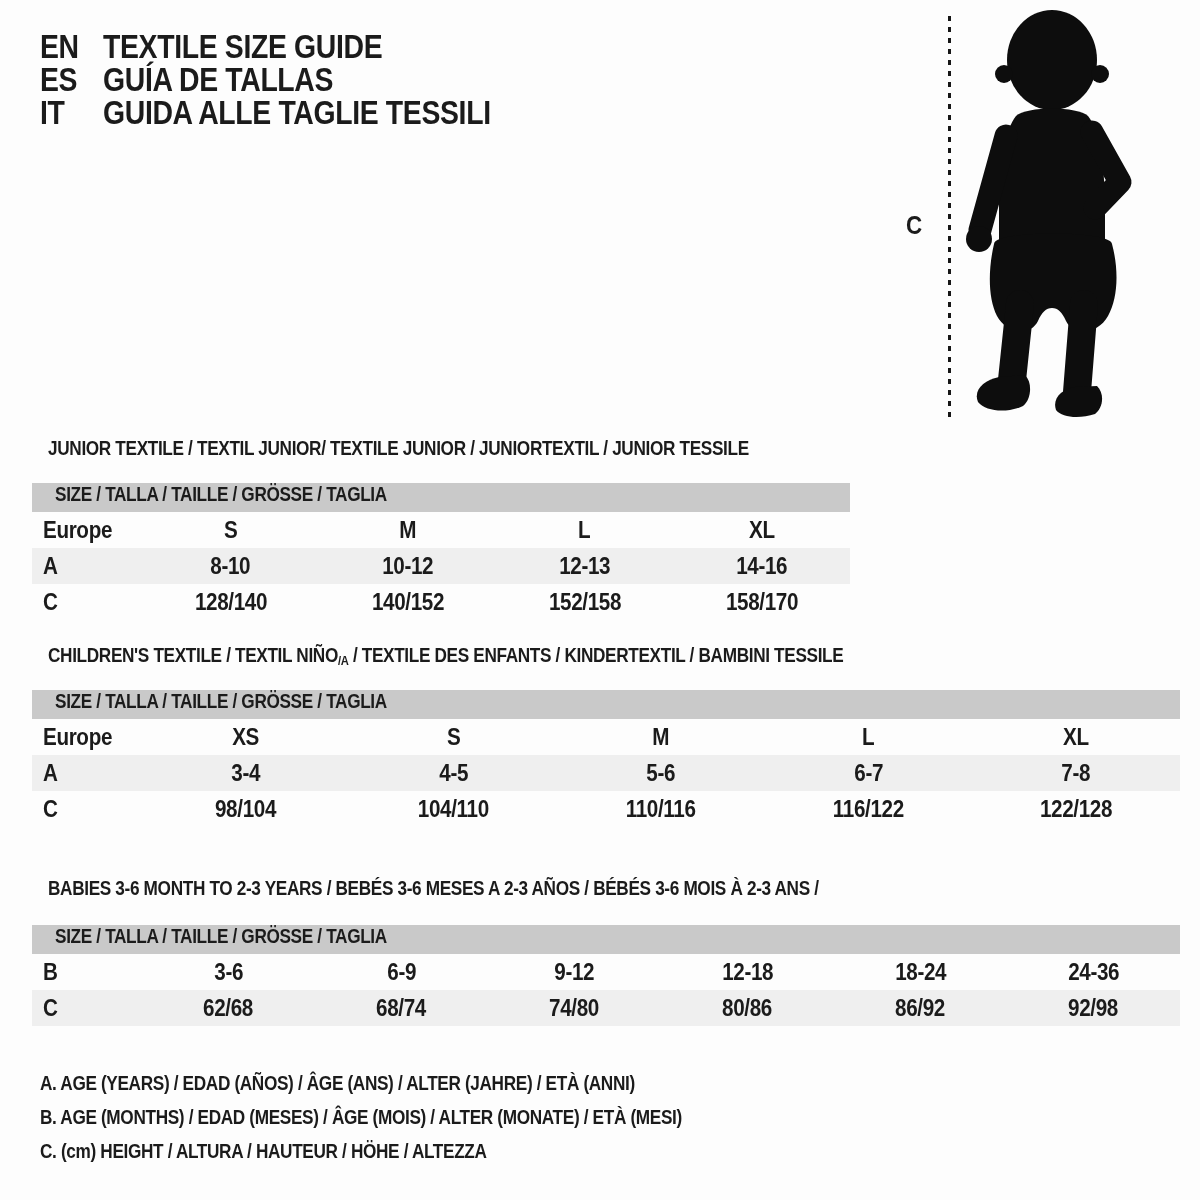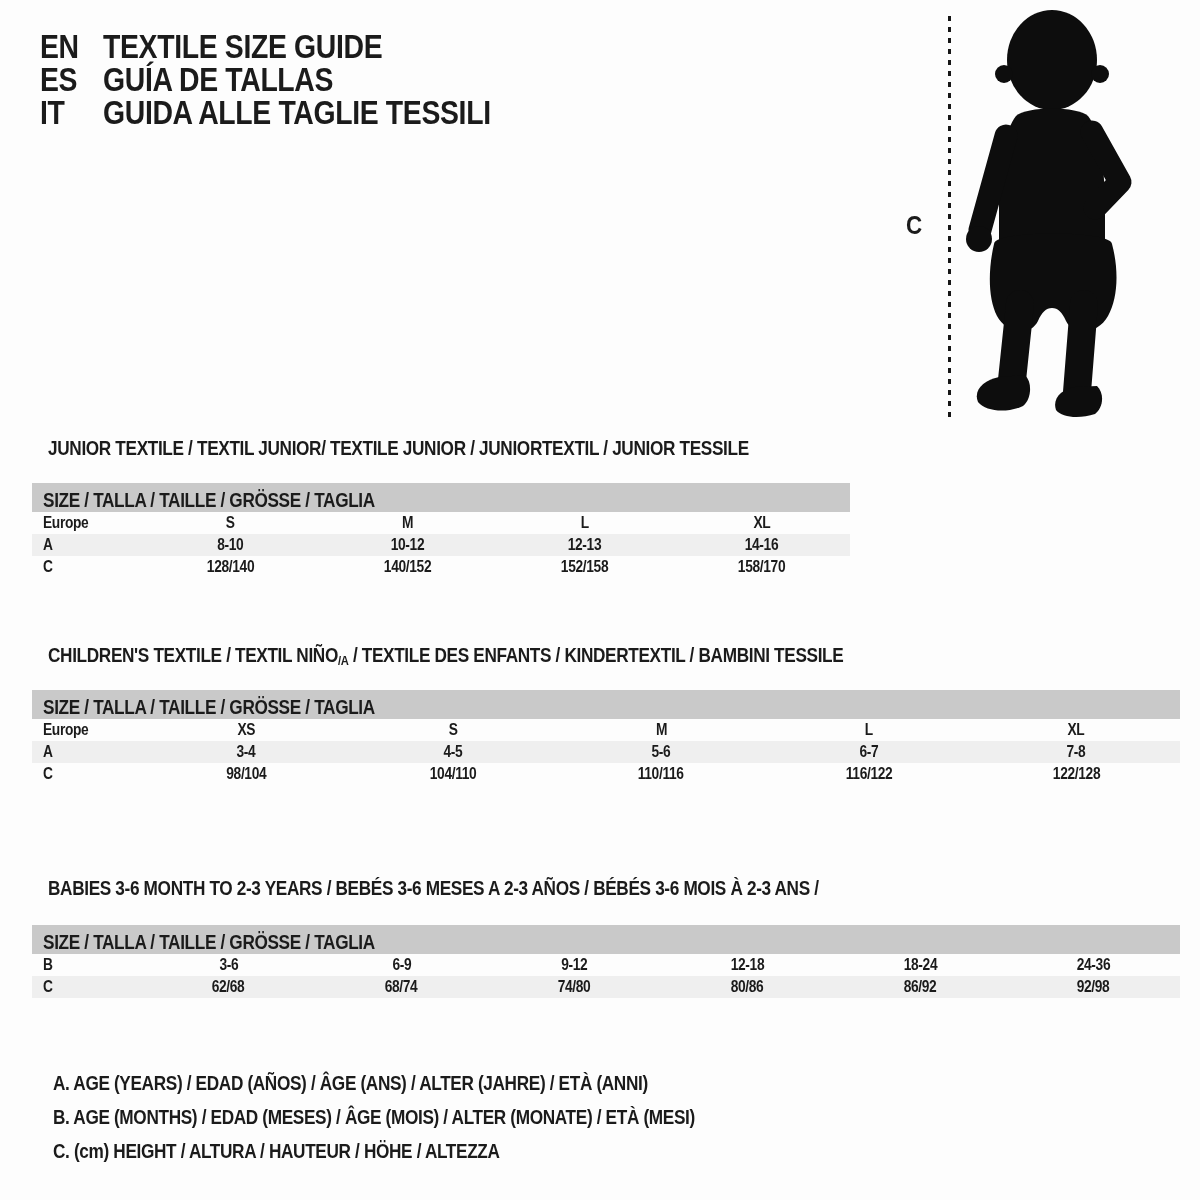--- a/index.html
+++ b/index.html
@@ -38,34 +38,34 @@
 
   
   .section-title { position:absolute; left:40px; font-size:20px; line-height:24px;margin-left:8px; }
   .section-title sub { font-size:13px; vertical-align:baseline; position:relative; top:3px; }
   .title-line { height:33px; }
 
   
   .size-table { position:absolute; }
   .band {
     height:29px; background:#c9c9c9;
-    display:flex; align-items:flex-end;
-    padding-left:11px; font-size:20px;
+    display:flex; align-items:flex-start;
+    padding-left:23px; font-size:20px;
     box-sizing:border-box;
   }
   .trow {
-    display:grid; height:22px; align-items:center;
-    font-size:16px;
+    display:grid; height:36px; align-items:center;
+    font-size:24px;
   }
   .trow.shaded { background:#efefef; }
   .cell-label { padding-left:11px; text-align:left; }
   .cell { text-align:center; }
 
   
-  .notes { position:absolute; left:40px; top:1066px; font-size:20px; line-height:34px;margin-left:13px; }
+  .notes { position:absolute; left:40px; top:1066px; font-size:20px; line-height:34px; }
   .note-line { height:34px; }
 </style>
 </head>
 <body>
 
 <div class="langs">
   <div class="lang-row">
     <span class="lang-code"><span class="tx">EN</span></span><span class="lang-title tx">TEXTILE SIZE GUIDE</span>
   </div>
   <div class="lang-row">

